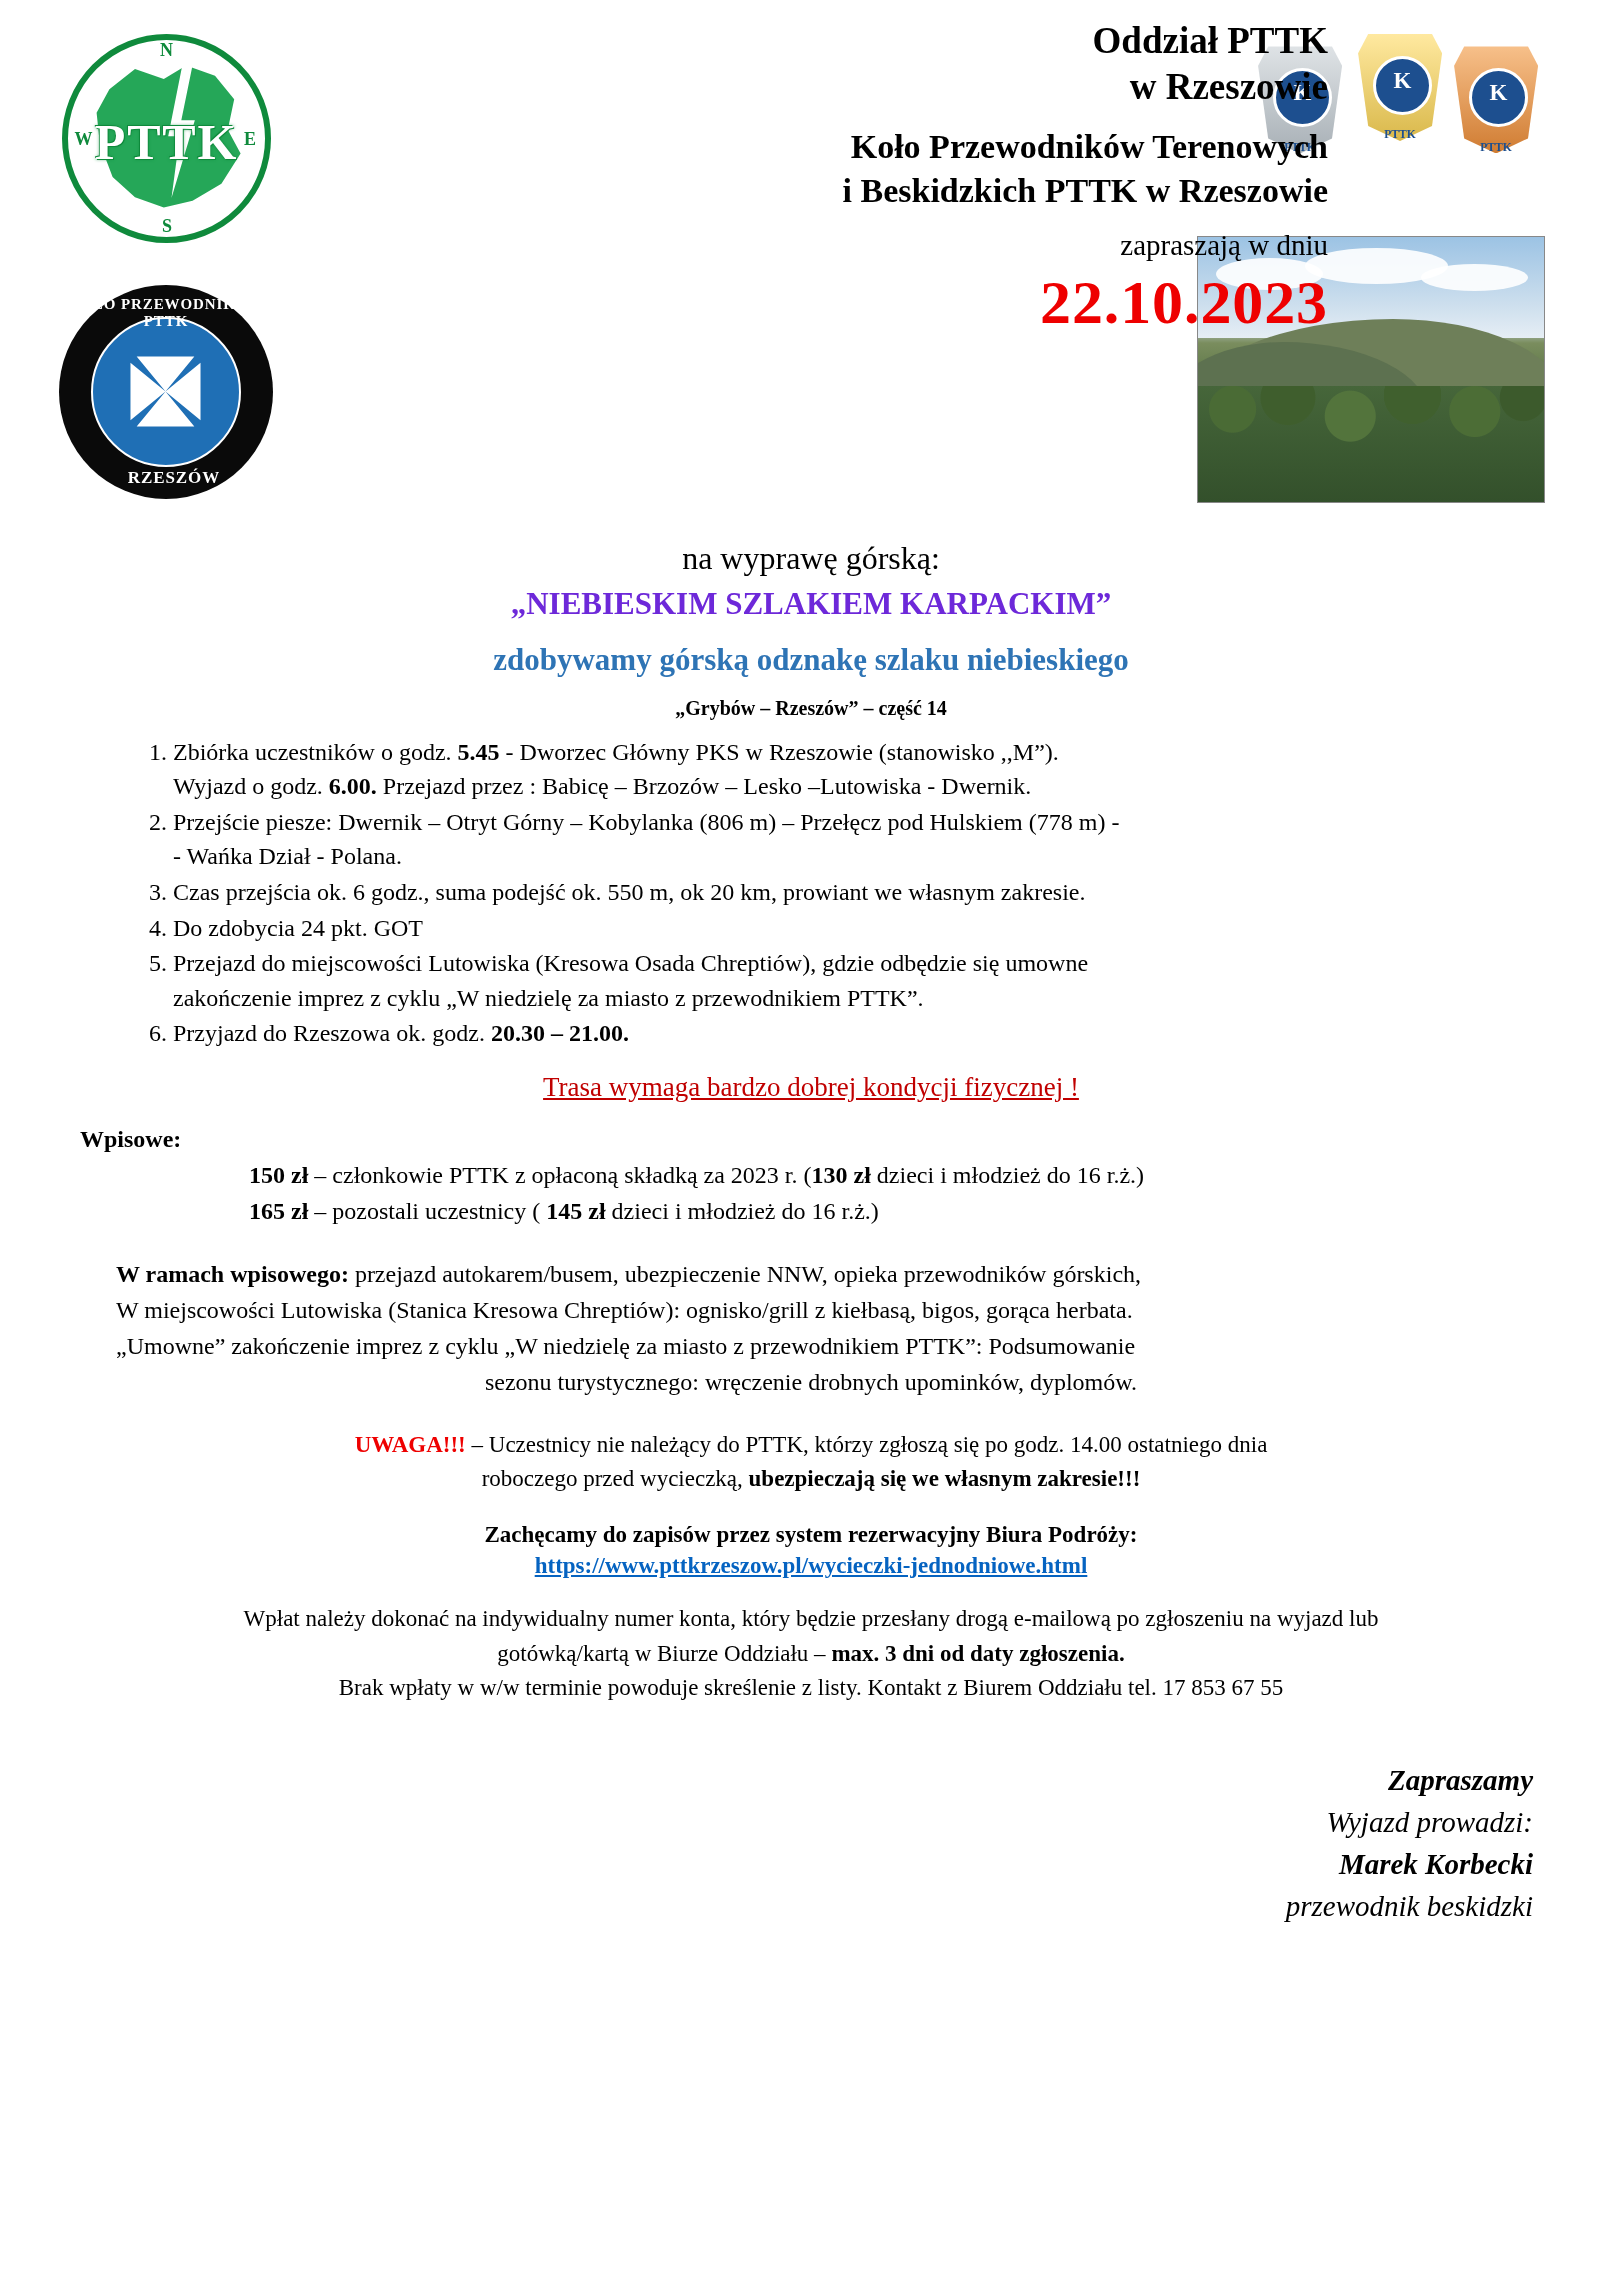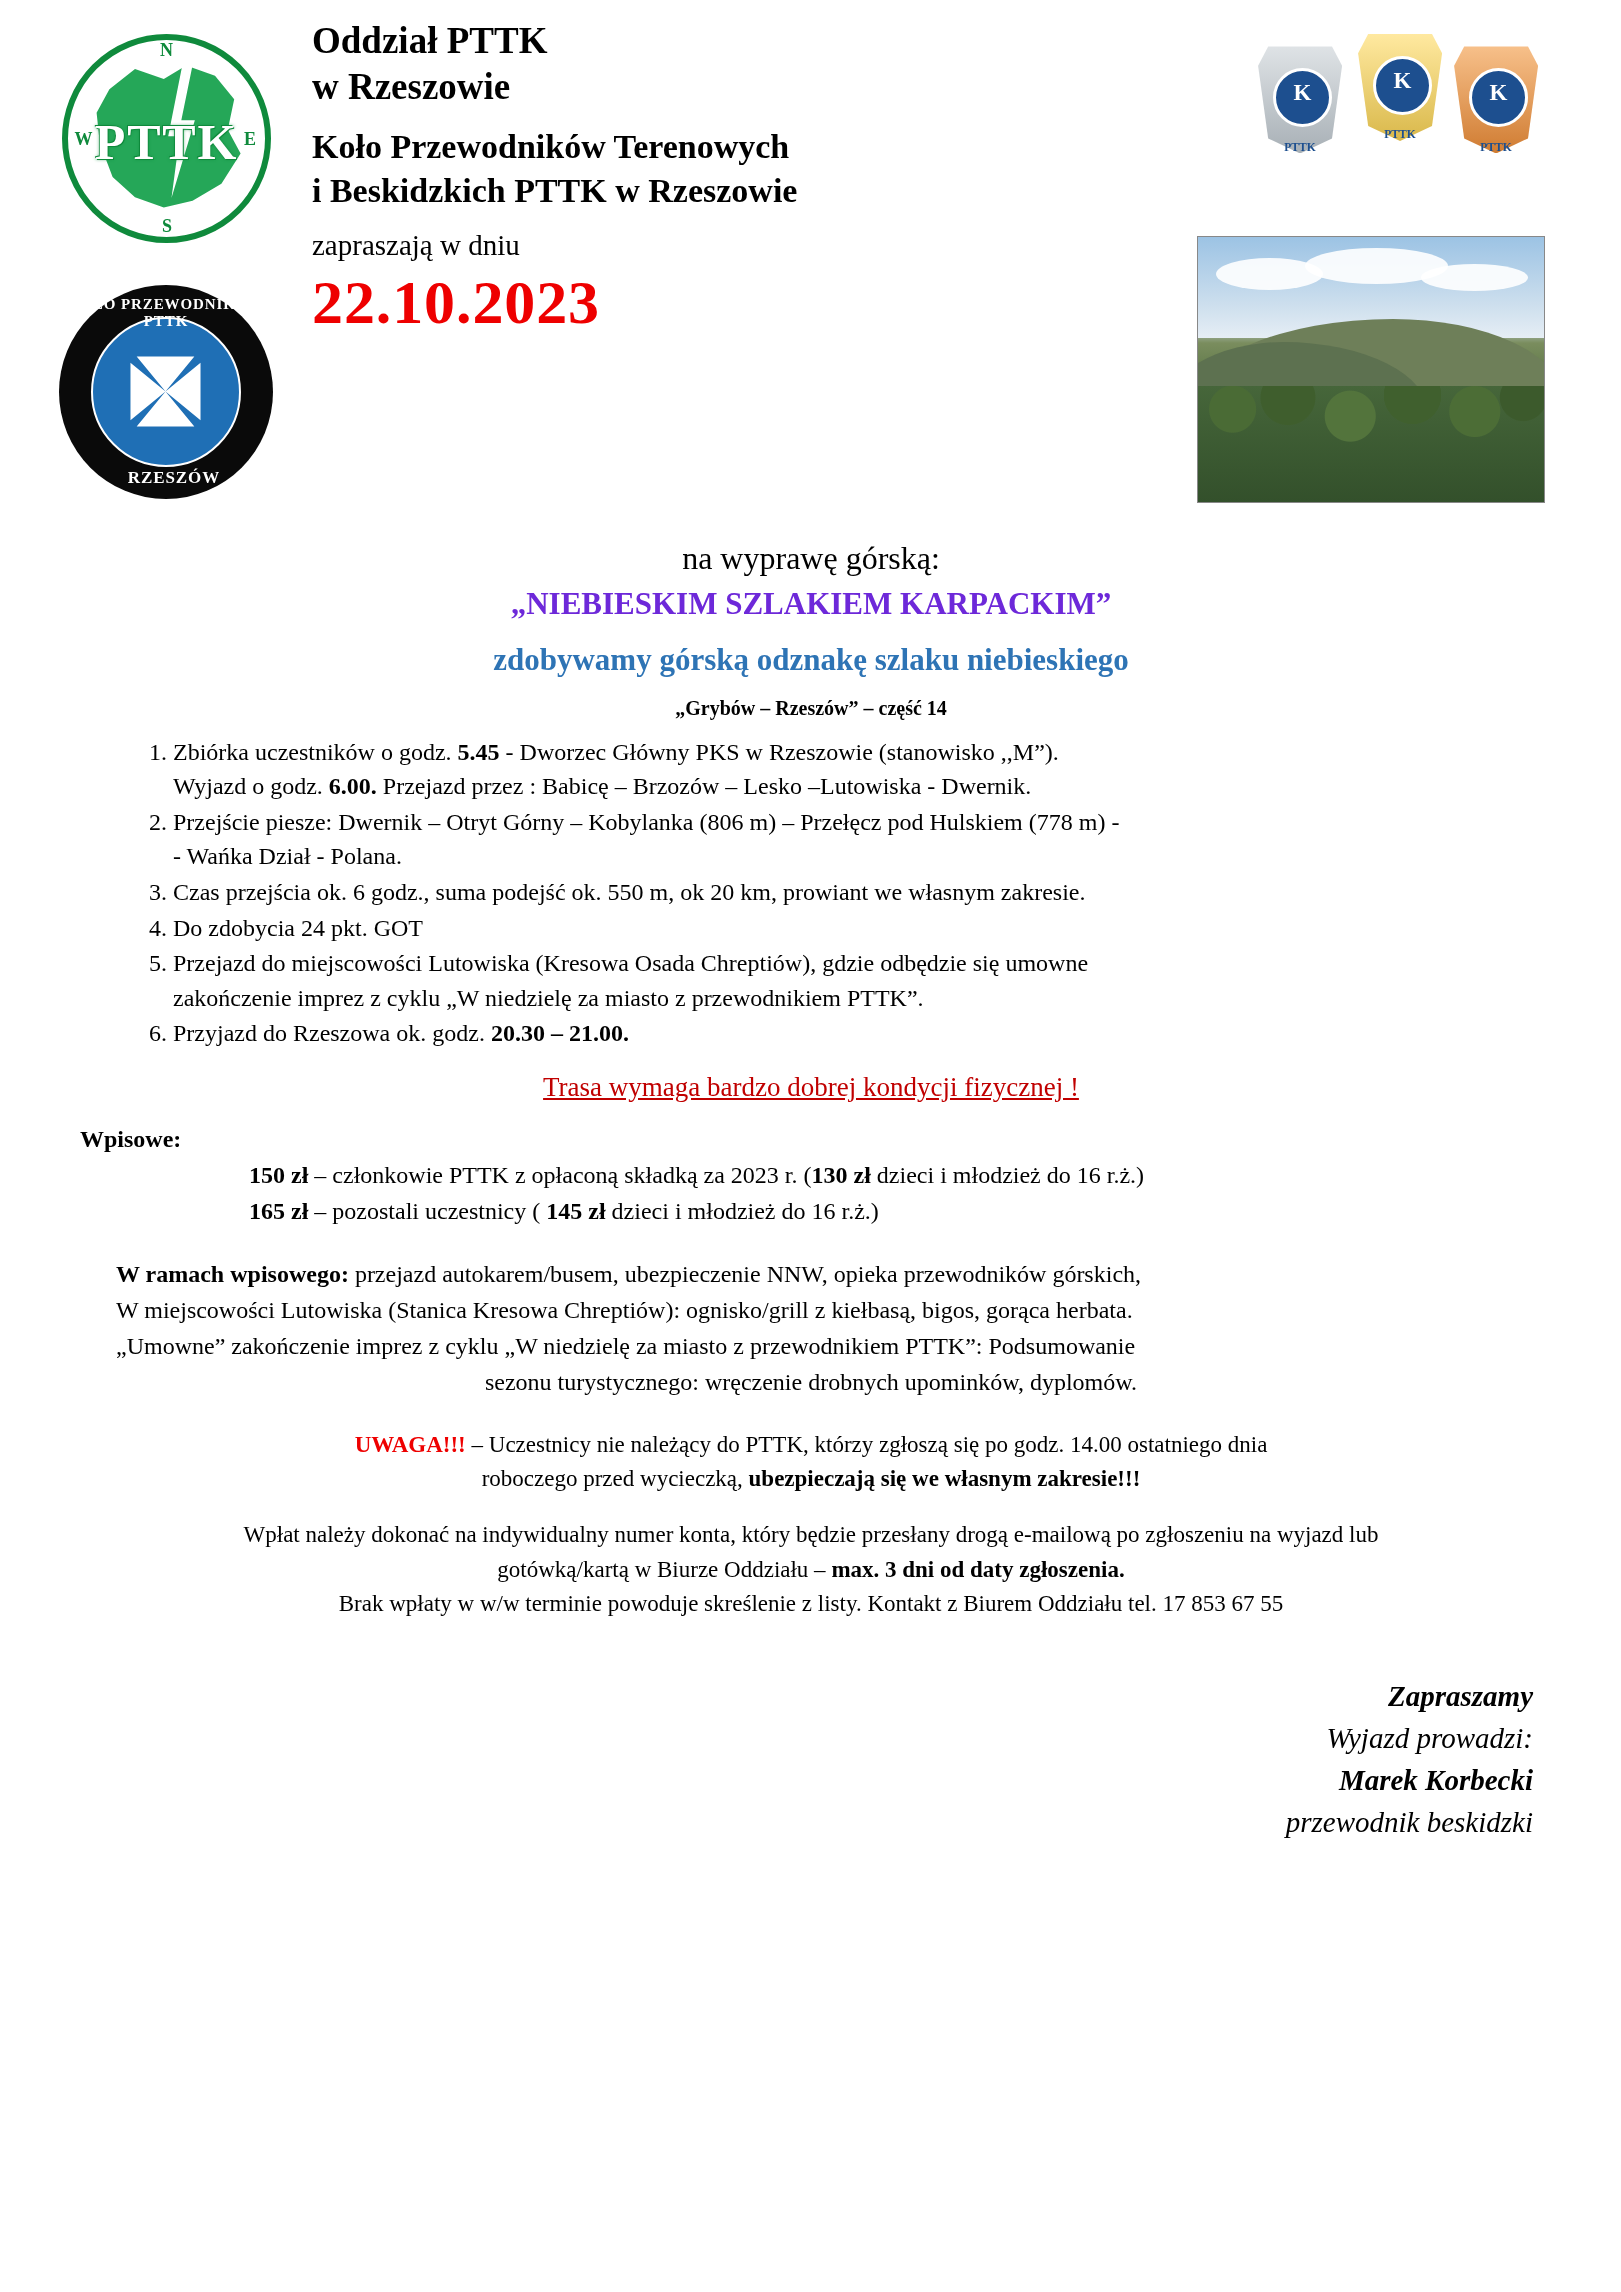--- a/index.html
+++ b/index.html
@@ -225,24 +225,24 @@
                 radial-gradient(circle at 44% 26%, #53743c 0 25px, transparent 26px),
                 radial-gradient(circle at 62% 8%, #40602e 0 28.5px, transparent 29px),
                 radial-gradient(circle at 80% 22%, #4c6d36 0 25px, transparent 26px),
                 radial-gradient(circle at 94% 10%, #3c5a2c 0 23px, transparent 24px),
                 linear-gradient(180deg,#46663a,#33502b);
   }
 
   
   .head-text {
     position: absolute;
-    left: 312px;
+    left: 290px;
     right: 294px;
     top: 18px;
-    text-align: left;
+    text-align: right;
   }
   .t-oddzial {
     font-size: 37px;
     font-weight: bold;
     line-height: 1.25;
     margin: 0 0 14.3px 0;
   }
   .t-kolo {
     font-size: 34px;
     font-weight: bold;
@@ -496,20 +496,24 @@
     <div class="l2">W miejscowości Lutowiska (Stanica Kresowa Chreptiów): ognisko/grill z kiełbasą, bigos, gorąca herbata.</div>
     <div class="l3">„Umowne” zakończenie imprez z cyklu „W niedzielę za miasto z przewodnikiem PTTK”: Podsumowanie</div>
     <div class="l4">sezonu turystycznego: wręczenie drobnych upominków, dyplomów.</div>
   </div>
 
   <div class="uwaga">
     <div><span class="red">UWAGA!!!</span><span> – Uczestnicy nie należący do PTTK, którzy zgłoszą się po godz. 14.00 ostatniego dnia</span></div>
     <div><span>roboczego przed wycieczką, </span><b>ubezpieczają się we własnym zakresie!!!</b></div>
   </div>
 
+  <div class="zachecamy">
+    <span>Zachęcamy do zapisów przez system rezerwacyjny Biura Podróży:</span>
+    <a href="#">https://www.pttkrzeszow.pl/wycieczki-jednodniowe.html</a>
+  </div>
 
   <div class="wplaty">
     <div>Wpłat należy dokonać na indywidualny numer konta, który będzie przesłany drogą e-mailową po zgłoszeniu na wyjazd lub</div>
     <div><span>gotówką/kartą w Biurze Oddziału – </span><b>max. 3 dni od daty zgłoszenia.</b></div>
     <div>Brak wpłaty w w/w terminie powoduje skreślenie z listy. Kontakt z Biurem Oddziału tel. 17 853 67 55</div>
   </div>
 
   <div class="signature">
     <div class="b">Zapraszamy</div>
     <div>Wyjazd prowadzi:</div>

